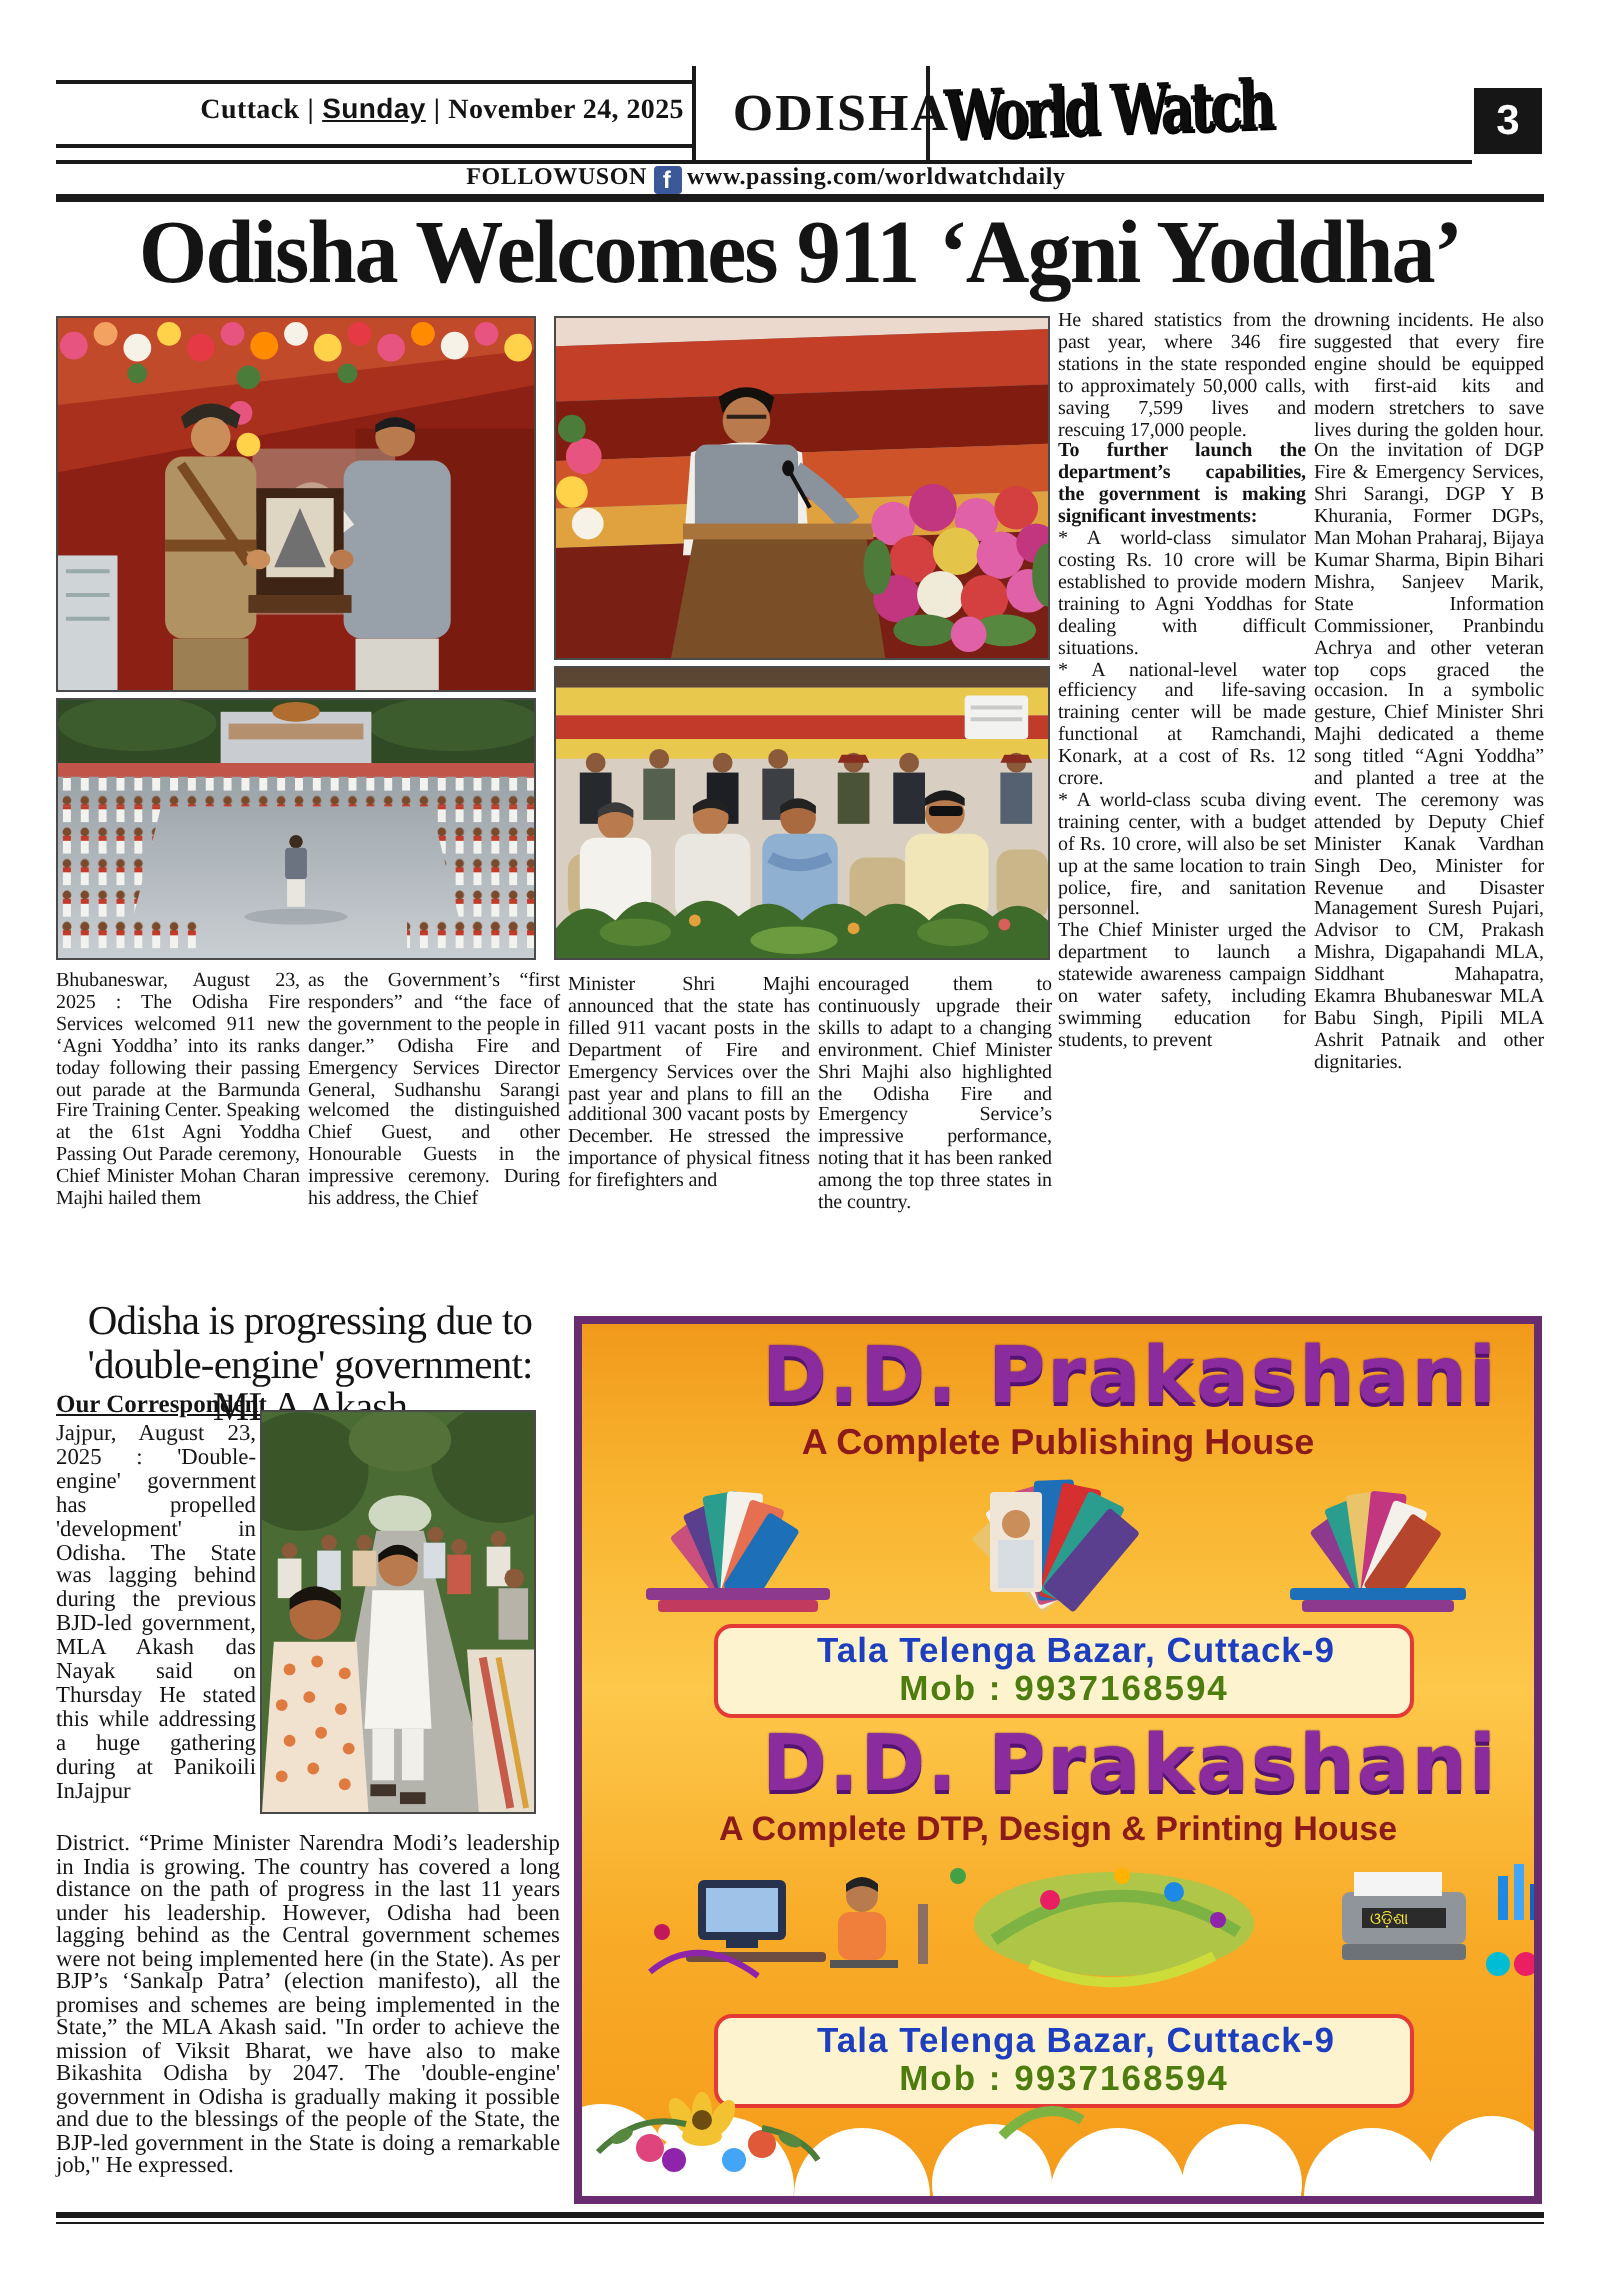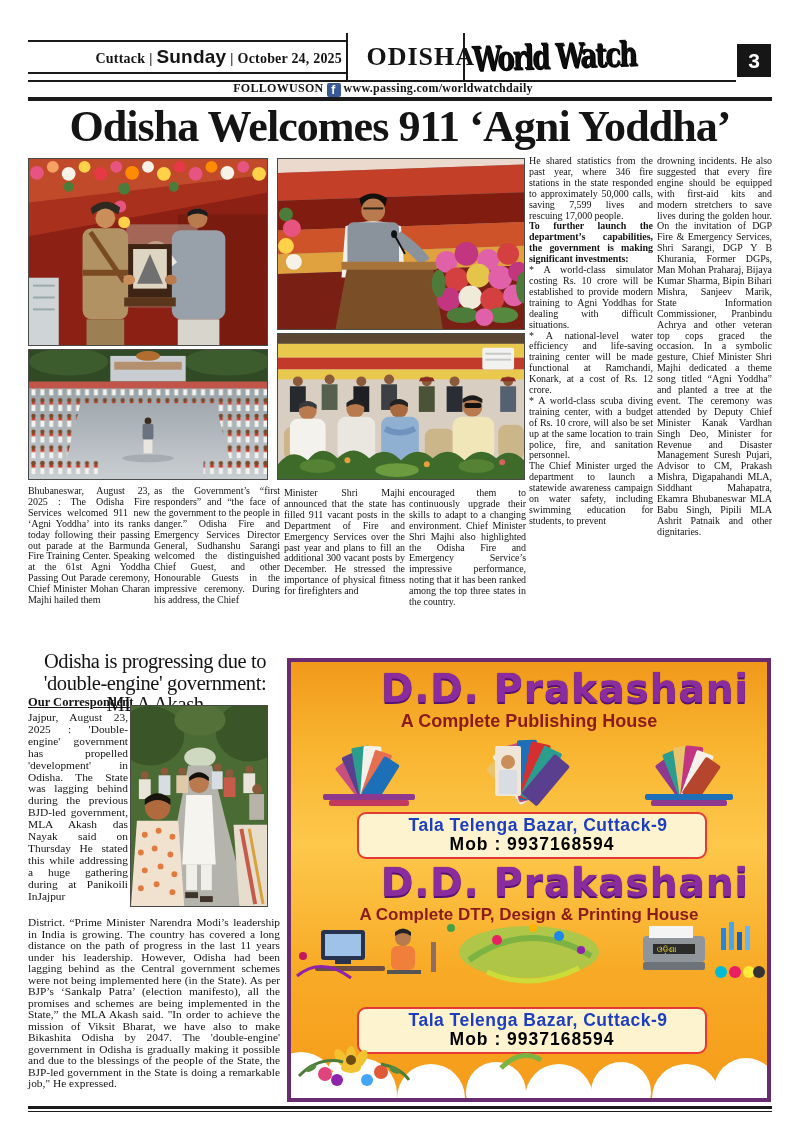--- a/index.html
+++ b/index.html
@@ -2,21 +2,21 @@
 <html><head>
 <meta charset="utf-8">
 <style>
   html,body{margin:0;padding:0;background:#e8e8e8;}
   #page{position:relative;width:800px;height:1143px;background:#ffffff;margin:0 auto;
         font-family:"Liberation Serif", serif;color:#141414;overflow:hidden;}
   .abs{position:absolute;}
   .rule{background:#1a1a1a;}
   
   .hdr-date{left:60px;top:46px;width:282px;text-align:right;font-size:14px;font-weight:bold;letter-spacing:.2px;}
-  .hdr-date .day{font-family:"Liberation Sans",sans-serif;font-size:19px;}
+  .hdr-date .day{font-family:"Liberation Sans",sans-serif;font-size:14px;text-decoration:underline;}
   .hdr-date .sep{font-weight:bold;padding:0 4px;}
   .hdr-section{left:359px;top:42px;width:116px;text-align:right;font-size:26px;font-weight:bold;letter-spacing:1px;}
   .hdr-logo{left:472px;top:44px;width:180px;font-family:"DejaVu Serif",serif;font-weight:bold;font-size:26px;
             letter-spacing:-2px;transform:scaleY(1.3) rotate(-1.5deg);transform-origin:left center;
             text-shadow:1px 1px 0 #000;color:#0d0d0d;}
   .hdr-page{left:737px;top:44px;width:34px;height:33px;background:#161616;color:#fff;text-align:center;
             line-height:33px;font-size:21px;font-weight:bold;font-family:"Liberation Sans",sans-serif;}
   .hdr-follow{left:28px;top:81px;width:710px;text-align:center;font-size:12px;font-weight:bold;letter-spacing:.3px;}
   .fb-ico{display:inline-block;width:14px;height:14px;background:#3b5998;color:#fff;border-radius:2px;
           font-family:"Liberation Sans",sans-serif;font-size:12px;font-weight:bold;line-height:14px;
@@ -44,41 +44,41 @@
   .ad{left:287px;top:658px;width:484px;height:444px;box-sizing:border-box;border:4px solid #6a2c70;
       background:linear-gradient(180deg,#f1991b 0%,#f8b32e 18%,#fdc84b 42%,#f8ab27 70%,#f59b1a 100%);
       overflow:hidden;font-family:"Liberation Sans",sans-serif;}
   .ad-brand{left:0;width:100%;text-align:center;font-family:"DejaVu Sans",sans-serif;font-weight:bold;
             font-size:39px;letter-spacing:1px;color:#8a2b9e;
             text-shadow:0 2px 0 #551270,0 0 1px #551270;padding-left:36px;}
   .ad-tag{left:0;width:100%;text-align:center;font-weight:bold;font-size:18px;color:#8b1a1a;}
   .ad-box{left:66px;width:346px;background:#fdf3cf;border:2px solid #e53935;border-radius:9px;
           text-align:center;padding:2px 0 3px;}
   .ad-box .l1{color:#1d3fbf;font-weight:bold;font-size:17.5px;line-height:19px;letter-spacing:.5px;margin-left:12px;}
-  .ad-box .l2{color:#000000;font-weight:bold;font-size:17.5px;line-height:19px;letter-spacing:1px;}
+  .ad-box .l2{color:#4d7c0f;font-weight:bold;font-size:17.5px;line-height:19px;letter-spacing:1px;}
   .ad-art{left:0;width:100%;}
   .ad-art svg{display:block;width:100%;height:100%;}
   
   .bot1{left:28px;top:1106px;width:744px;height:3px;}
   .bot2{left:28px;top:1111px;width:744px;height:1px;}
 </style>
 </head>
 <body>
 
 <div id="page">
 
   <div class="abs rule" style="left:28px;top:40px;width:318px;height:1.5px;"></div>
   <div class="abs rule" style="left:28px;top:72px;width:318px;height:1.5px;"></div>
   <div class="abs rule" style="left:346px;top:33px;width:1.5px;height:47px;"></div>
   <div class="abs rule" style="left:463px;top:33px;width:1.5px;height:47px;"></div>
   <div class="abs rule" style="left:28px;top:80px;width:708px;height:1.5px;"></div>
   <div class="abs rule" style="left:28px;top:97px;width:744px;height:4px;"></div>
 
   <div class="abs hdr-date">
-    <span>Cuttack</span><span class="sep">|</span><span class="day">Sunday</span><span class="sep">|</span><span>October 24, 2025</span>
+    <span>Cuttack</span><span class="sep">|</span><span class="day">Sunday</span><span class="sep">|</span><span>November 24, 2025</span>
   </div>
   <div class="abs hdr-section">ODISHA</div>
   <div class="abs hdr-logo">World Watch</div>
   <div class="abs hdr-page">3</div>
   <div class="abs hdr-follow">
     <span>FOLLOWUSON</span><span class="fb-ico">f</span><span>www.passing.com/worldwatchdaily</span>
   </div>
 
   <div class="abs headline">Odisha Welcomes 911 ‘Agni Yoddha’</div>
 
@@ -428,21 +428,21 @@
     </div>
 
     <div class="abs ad-box" style="top:150px;">
       <div class="l1">Tala Telenga Bazar, Cuttack-9</div>
       <div class="l2">Mob : 9937168594</div>
     </div>
 
     <div class="abs ad-brand" style="top:198px;">D.D. Prakashani</div>
     <div class="abs ad-tag" style="top:243px;font-size:17px;">A Complete DTP, Design &amp; Printing House</div>
 
-    <div class="abs ad-art" style="top:254px;height:78px;">
+    <div class="abs ad-art" style="top:264px;height:78px;padding-left:28px;">
       <svg viewBox="0 0 476 78" preserveAspectRatio="none">
         <ellipse cx="238" cy="36" rx="70" ry="26" fill="#9ccc4f" opacity=".8"></ellipse>
         <path d="M178,44 Q238,2 300,40" stroke="#7cb342" stroke-width="6" fill="none"></path>
         <path d="M196,56 Q240,76 288,52" stroke="#cddc39" stroke-width="5" fill="none"></path>
         <circle cx="206" cy="24" r="5" fill="#e91e63"></circle>
           <circle cx="268" cy="20" r="5" fill="#1e88e5"></circle>
         <circle cx="242" cy="12" r="4" fill="#ffb300"></circle>
           <circle cx="290" cy="34" r="4" fill="#8e24aa"></circle>
         <rect x="30" y="14" width="44" height="30" rx="3" fill="#27324f"></rect>
         <rect x="34" y="18" width="36" height="22" fill="#9fc3e8"></rect>

